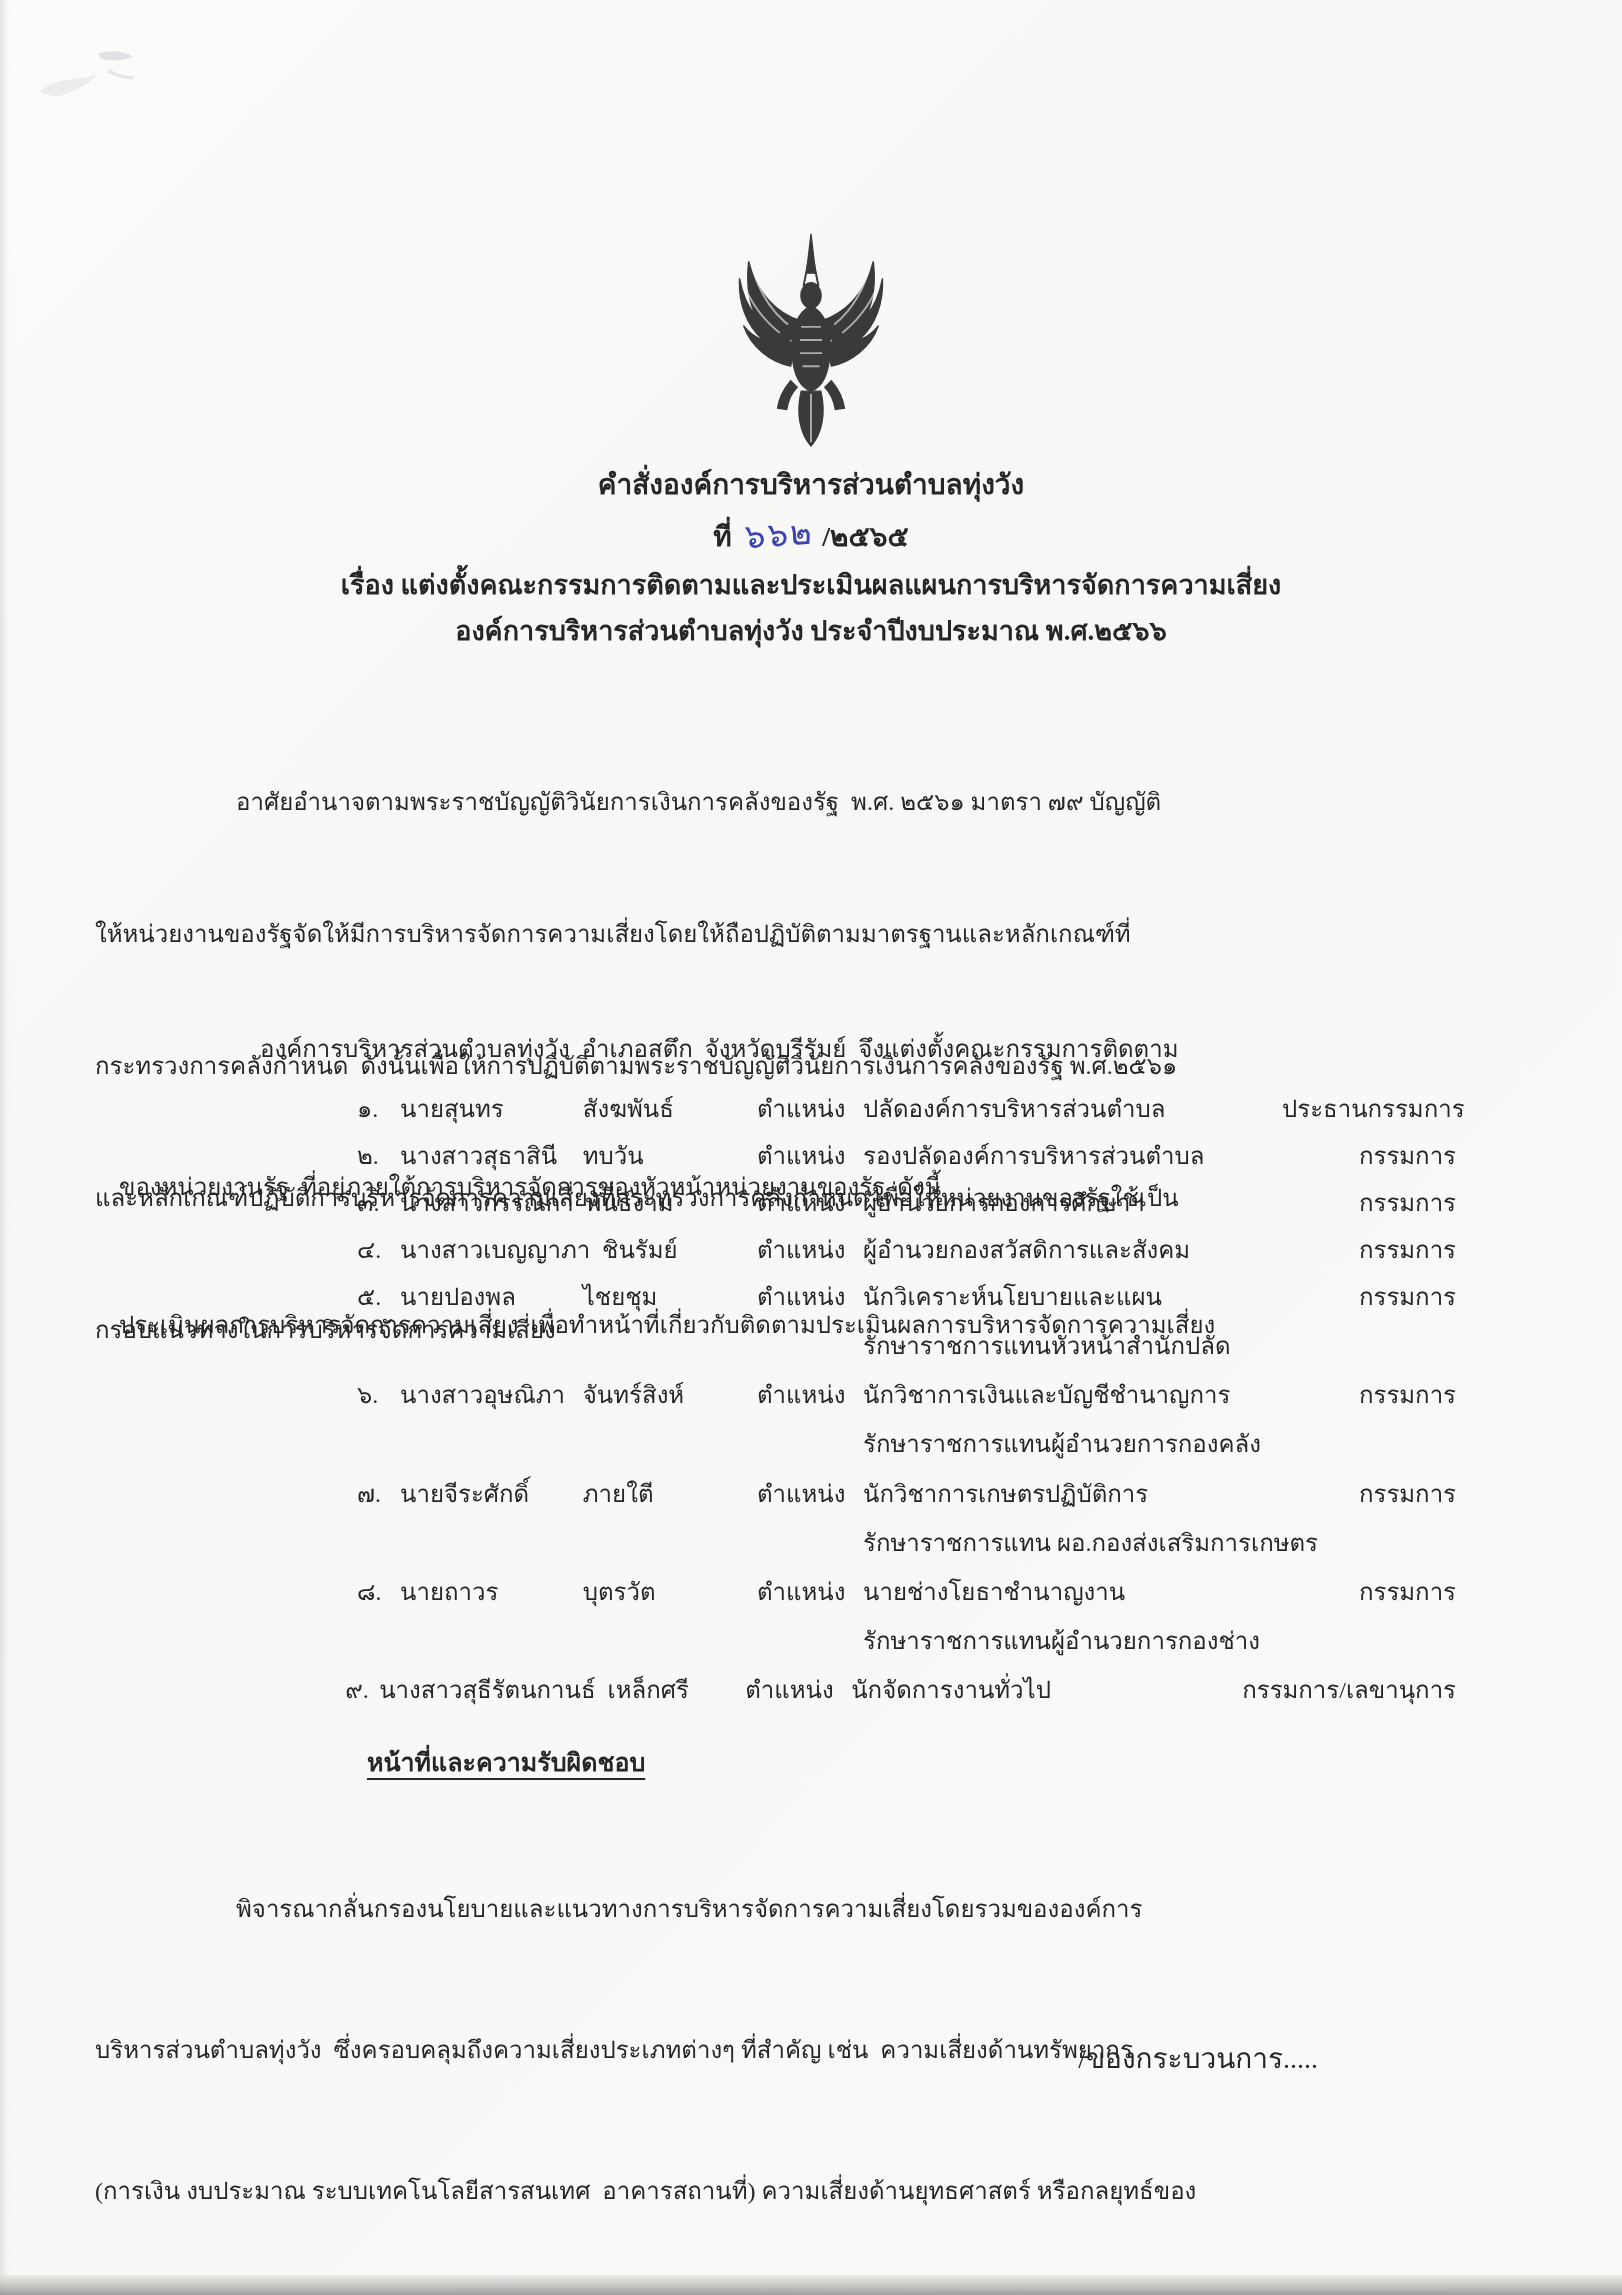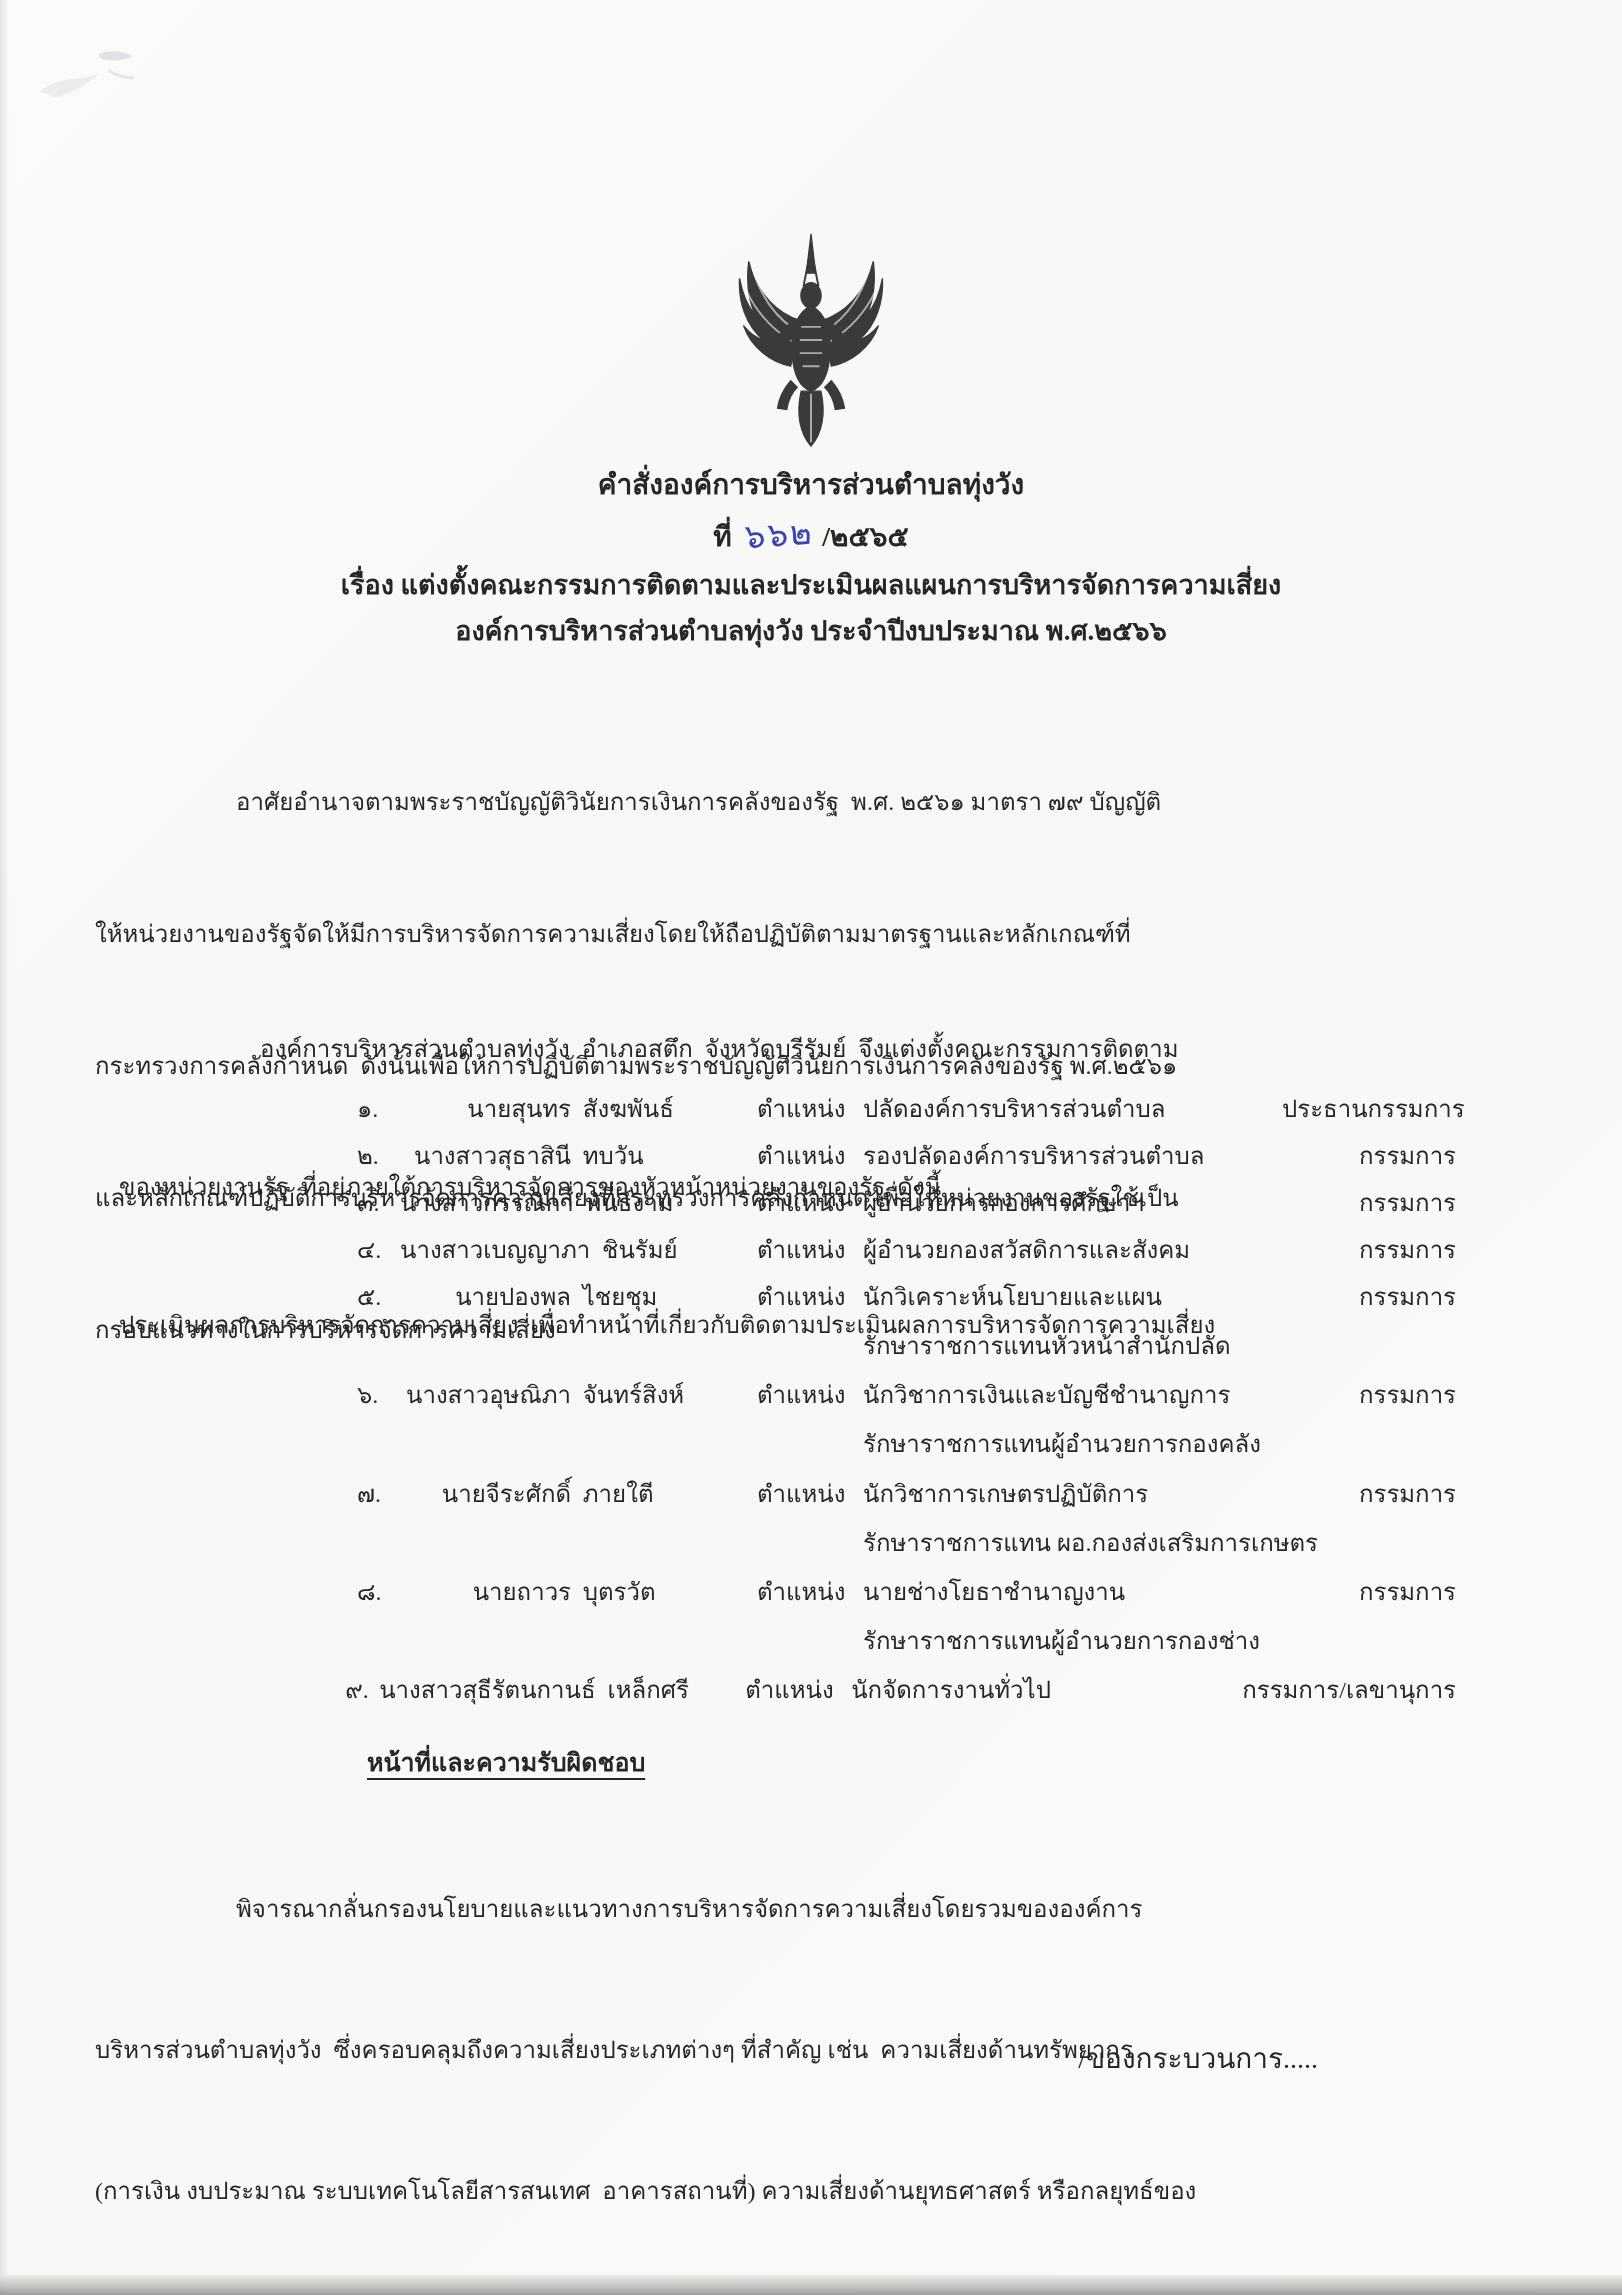--- a/index.html
+++ b/index.html
@@ -33,21 +33,21 @@
   .para{font-size:24px;line-height:44px;white-space:pre-wrap;}
   .p1{position:absolute;top:692px;left:0;width:1440px;}
   .p2{position:absolute;top:934px;left:0;width:1440px;line-height:46px;margin-left:24px;}
   .indent{text-indent:141px;}
   .line{white-space:pre-wrap;}
   
   .committee{position:absolute;top:1086px;left:262px;width:1099px;font-size:24px;}
   .crow{display:flex;line-height:47px;align-items:baseline;}
   .crow .num{flex:0 0 43px;}
   .crow .name{flex:0 0 auto;min-width:357px;display:inline-flex;}
-  .crow .given{display:inline-block;min-width:171px;padding-right:11.8px;text-align:right;}
+  .crow .given{display:inline-block;min-width:171px;padding-right:11.8px;}
   .crow .label{flex:0 0 106px;}
   .crow .pos{flex:1 1 auto;min-width:419px;}
   .crow .role{flex:0 0 auto;margin-left:auto;text-align:right;}
   .note-row{line-height:46px;padding-left:506px;margin:2px 0 3.3px 0;white-space:pre-wrap;}
   
   .duties-heading{position:absolute;top:1742px;left:272px;font-size:25px;font-weight:700;
     text-decoration:underline;text-underline-offset:6.5px;}
   .p3{position:absolute;top:1792px;left:0;width:1446px;line-height:47px;}
   
   .continuation{position:absolute;top:2036px;right:304px;font-size:28px;}

